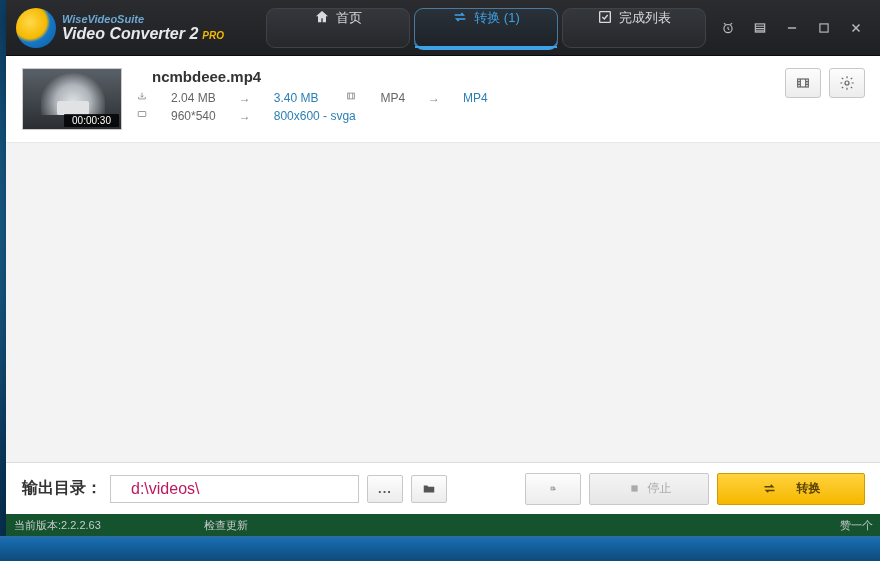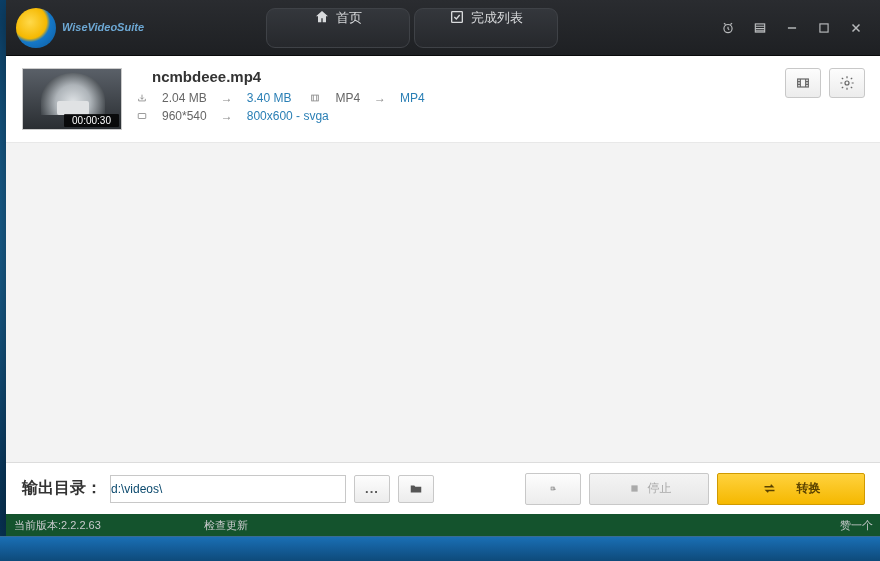--- a/index.html
+++ b/index.html
@@ -24,30 +24,30 @@
 .win-ctrl { width: 18px; height: 18px; display: flex; align-items: center; justify-content: center; color: #b8babc; cursor: pointer; }
 .win-ctrl svg { width: 14px; height: 14px; }
 .content-area { flex: 1; background: #f3f3f3; overflow-y: auto; position: relative; }
 .file-item { background: #fff; padding: 12px 16px; display: flex; gap: 14px; border-bottom: 1px solid #e8e8e8; }
 .thumbnail { width: 100px; height: 62px; background: linear-gradient(180deg, #5a6068 0%, #2a2e32 100%); position: relative; border: 1px solid #ccc; overflow: hidden; }
 .thumb-tunnel { position:absolute; top:4px; left:18px; width:64px; height:42px; border-radius: 40px 40px 0 0 / 34px 34px 0 0; background: radial-gradient(circle at 50% 70%, #dfe3e6 0%, #aeb4b9 40%, #3a3f44 80%); }
 .thumb-car { position:absolute; bottom:14px; left:34px; width:32px; height:14px; background:#e0e2e4; border-radius:2px; }
 .thumb-duration { position: absolute; bottom: 2px; right: 2px; background: rgba(0,0,0,0.8); color: #fff; font-size: 10px; padding: 1px 8px; border-radius: 1px; }
 .file-info { flex: 1; }
 .file-name { font-size: 15px; font-weight: bold; color: #333; margin-bottom: 6px; margin-left: 16px; }
-.file-meta { font-size: 12px; color: #666; display: flex; align-items: center; gap: 14px; margin-bottom: 4px; }
+.file-meta { font-size: 12px; color: #666; display: flex; gap: 23px; margin-bottom: 4px; }
 .file-meta .link { color: #2a7fb5; }
 .file-meta .arrow { color: #888; }
 .meta-icon { width: 12px; height: 10px; display: inline-block; }
 .file-actions { display: flex; gap: 8px; align-items: flex-start; }
 .icon-btn { width: 36px; height: 30px; background: linear-gradient(180deg, #fdfdfd, #ececec); border: 1px solid #c8c8c8; border-radius: 3px; display: flex; align-items: center; justify-content: center; cursor: pointer; color: #666; }
 .icon-btn svg { width: 16px; height: 16px; }
 .bottom-bar { height: 52px; background: #fff; border-top: 1px solid #dcdcdc; display: flex; align-items: center; padding: 0 16px; gap: 8px; }
 .output-label { font-size: 16px; color: #333; font-weight: bold; }
-.output-path { flex: 0 0 236px; height: 28px; border: 1px solid #c8c8c8; padding: 0 0; font-size: 12px; color: #0c4a6e; background: #fff; }
+.output-path { flex: 0 0 236px; height: 28px; border: 1px solid #c8c8c8; padding: 0 20px; font-size: 16px; color: #be185d; background: #fff; }
 .small-btn { height: 28px; width: 36px; background: linear-gradient(180deg, #fdfdfd, #ececec); border: 1px solid #c8c8c8; border-radius: 2px; display: flex; align-items: center; justify-content: center; cursor: pointer; font-size: 13px; color: #555; font-weight: bold; letter-spacing: 1px; }
 .small-btn svg { width: 16px; height: 14px; }
 .bottom-spacer { flex: 1; }
 .action-btn { height: 32px; border: 1px solid #c8c8c8; border-radius: 2px; display: flex; align-items: center; justify-content: center; gap: 6px; font-size: 12px; cursor: pointer; padding: 0 24px; }
 .btn-addfile { width: 56px; background: linear-gradient(180deg, #fdfdfd, #ececec); color: #666; }
 .btn-stop { width: 120px; background: linear-gradient(180deg, #f4f4f4, #e6e6e6); color: #aaa; }
 .btn-convert { width: 148px; background: linear-gradient(180deg, #ffd23e, #f5b800); border-color: #d09a00; color: #5a4200; font-weight: bold; gap: 20px; }
 .btn-convert svg, .btn-stop svg, .btn-addfile svg { width: 15px; height: 15px; }
 .status-bar { height: 22px; background: #14532d; color: #c8cacc; font-size: 11px; display: flex; align-items: center; padding: 4px 8px; }
 .status-version { width: 190px; }
@@ -62,28 +62,37 @@
 <div class="desktop-watermark">河东软件园</div>
 <div class="desktop-watermark-sub">www.pc0359.cn</div>
 
 <div class="app-window">
 
   <div class="title-bar">
     <div class="logo-area">
       <div class="logo-icon"></div>
       <div class="logo-text">
         <span class="logo-suite">WiseVideoSuite</span>
+        <span class="logo-main">
+          <span>Video Converter 2</span><span class="logo-pro">PRO</span>
+        </span>
       </div>
     </div>
     <div class="tabs">
       <div class="tab">
         <svg viewBox="0 0 24 24" fill="currentColor">
             <path d="M12 3l9 8h-3v9h-5v-6H11v6H6v-9H3z"></path>
           </svg>
         <span>首页</span>
+      </div>
+      <div class="tab active">
+        <svg viewBox="0 0 24 24" fill="none" stroke="currentColor" stroke-width="2.2">
+            <path d="M4 9h13l-3-3M20 15H7l3 3"></path>
+          </svg>
+        <span>转换  (1)</span>
       </div>
       <div class="tab">
         <svg viewBox="0 0 24 24" fill="none" stroke="currentColor" stroke-width="2">
             <rect x="4" y="4" width="16" height="16" rx="1"></rect>
             <path d="M8 12l3 3 5-6"></path>
           </svg>
         <span>完成列表</span>
       </div>
     </div>
     <div class="window-controls">

